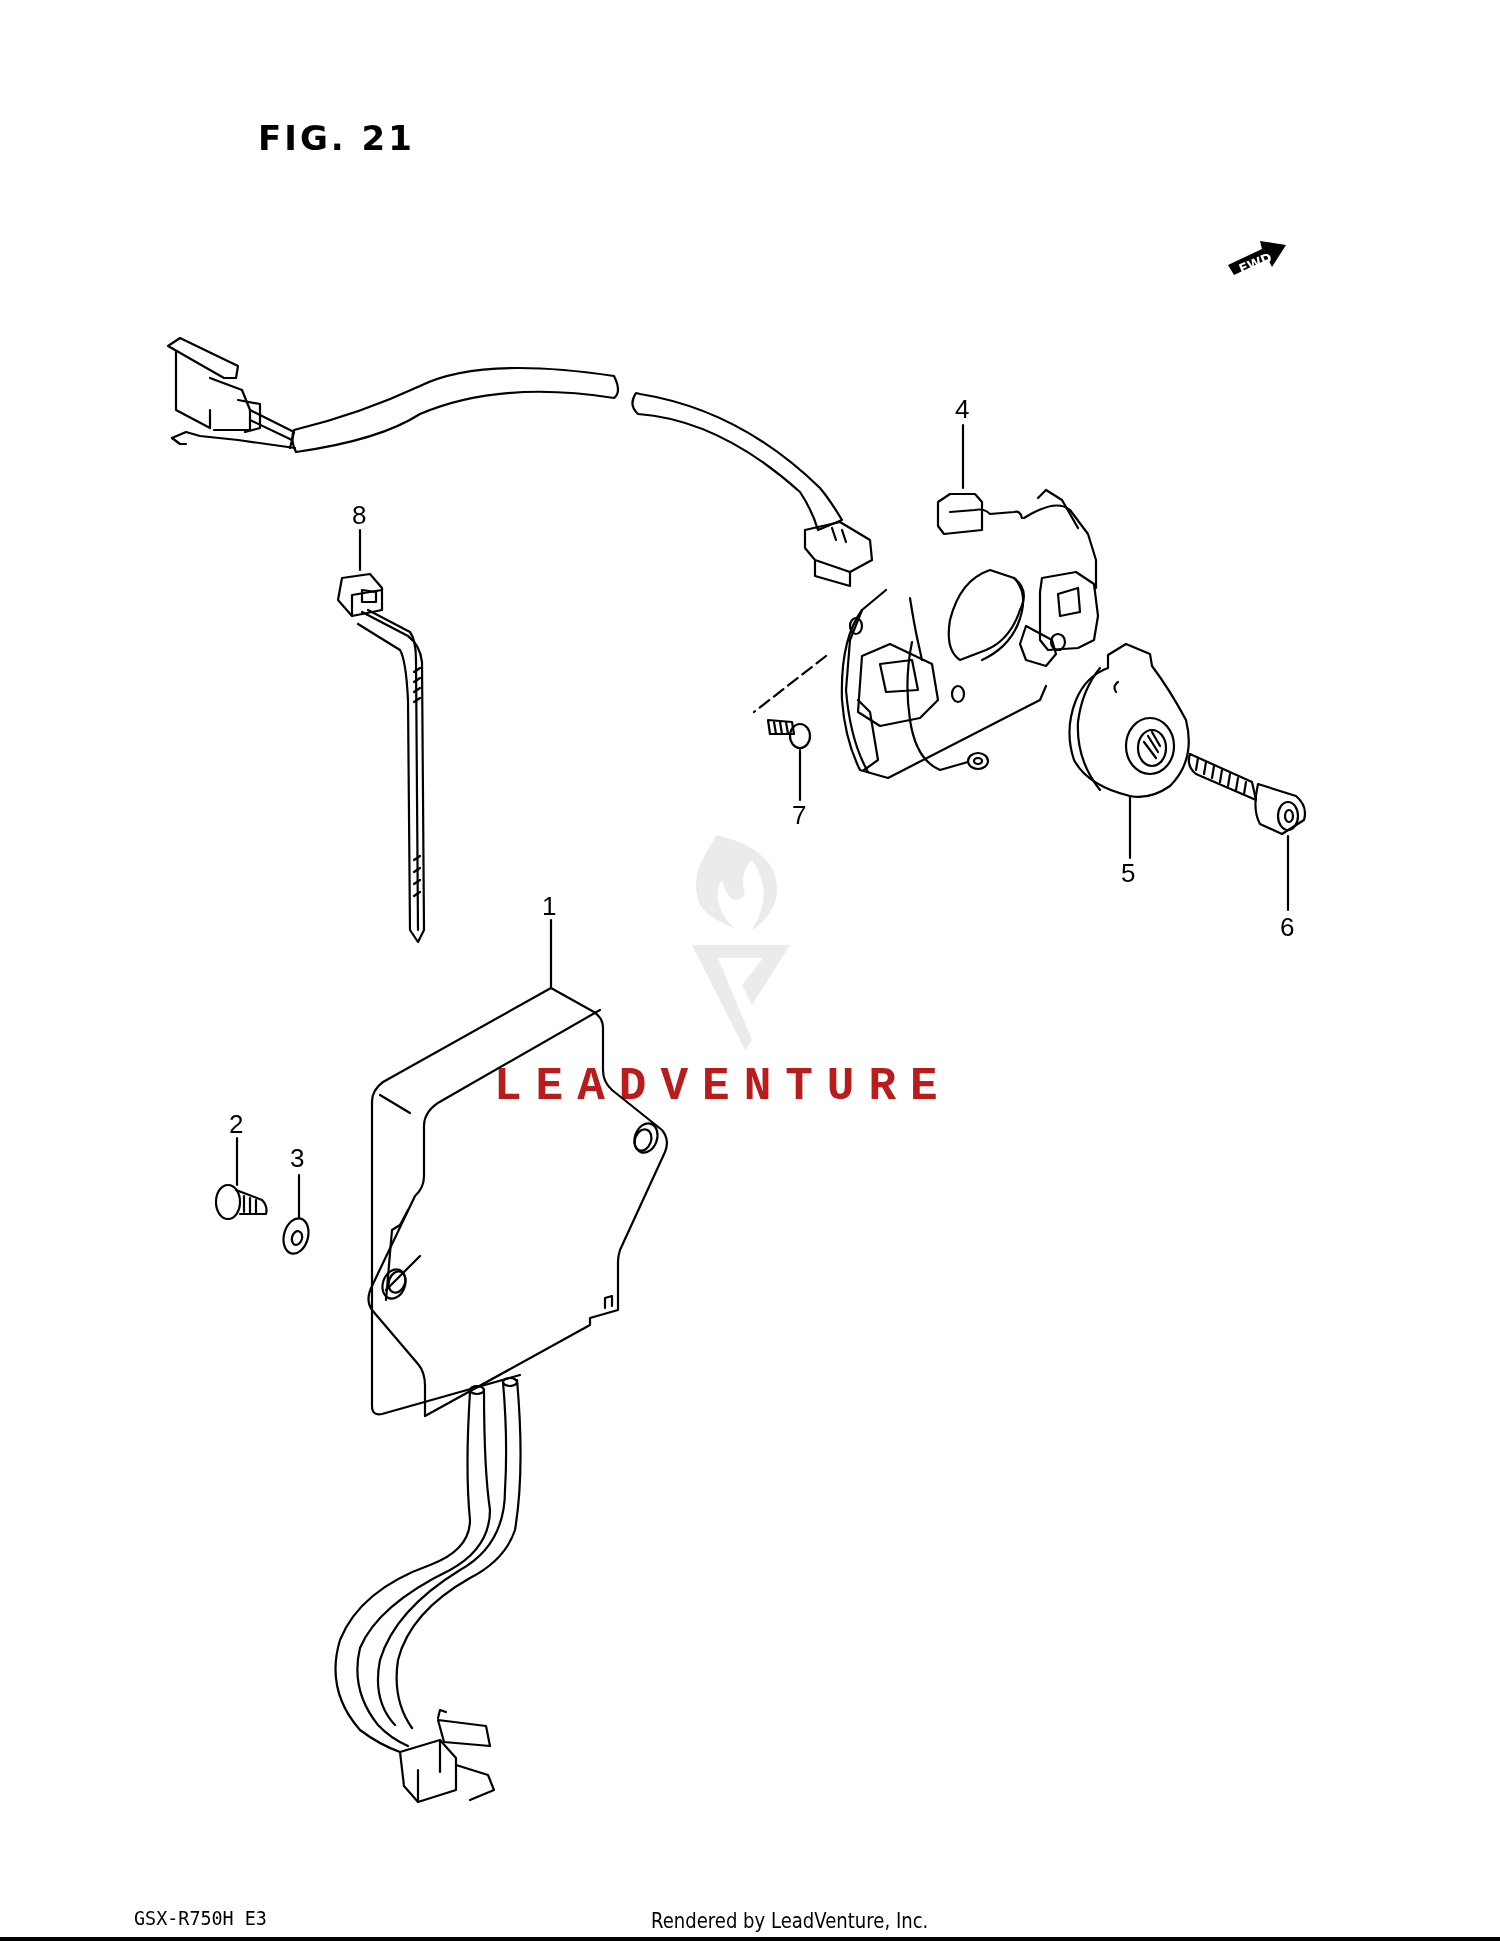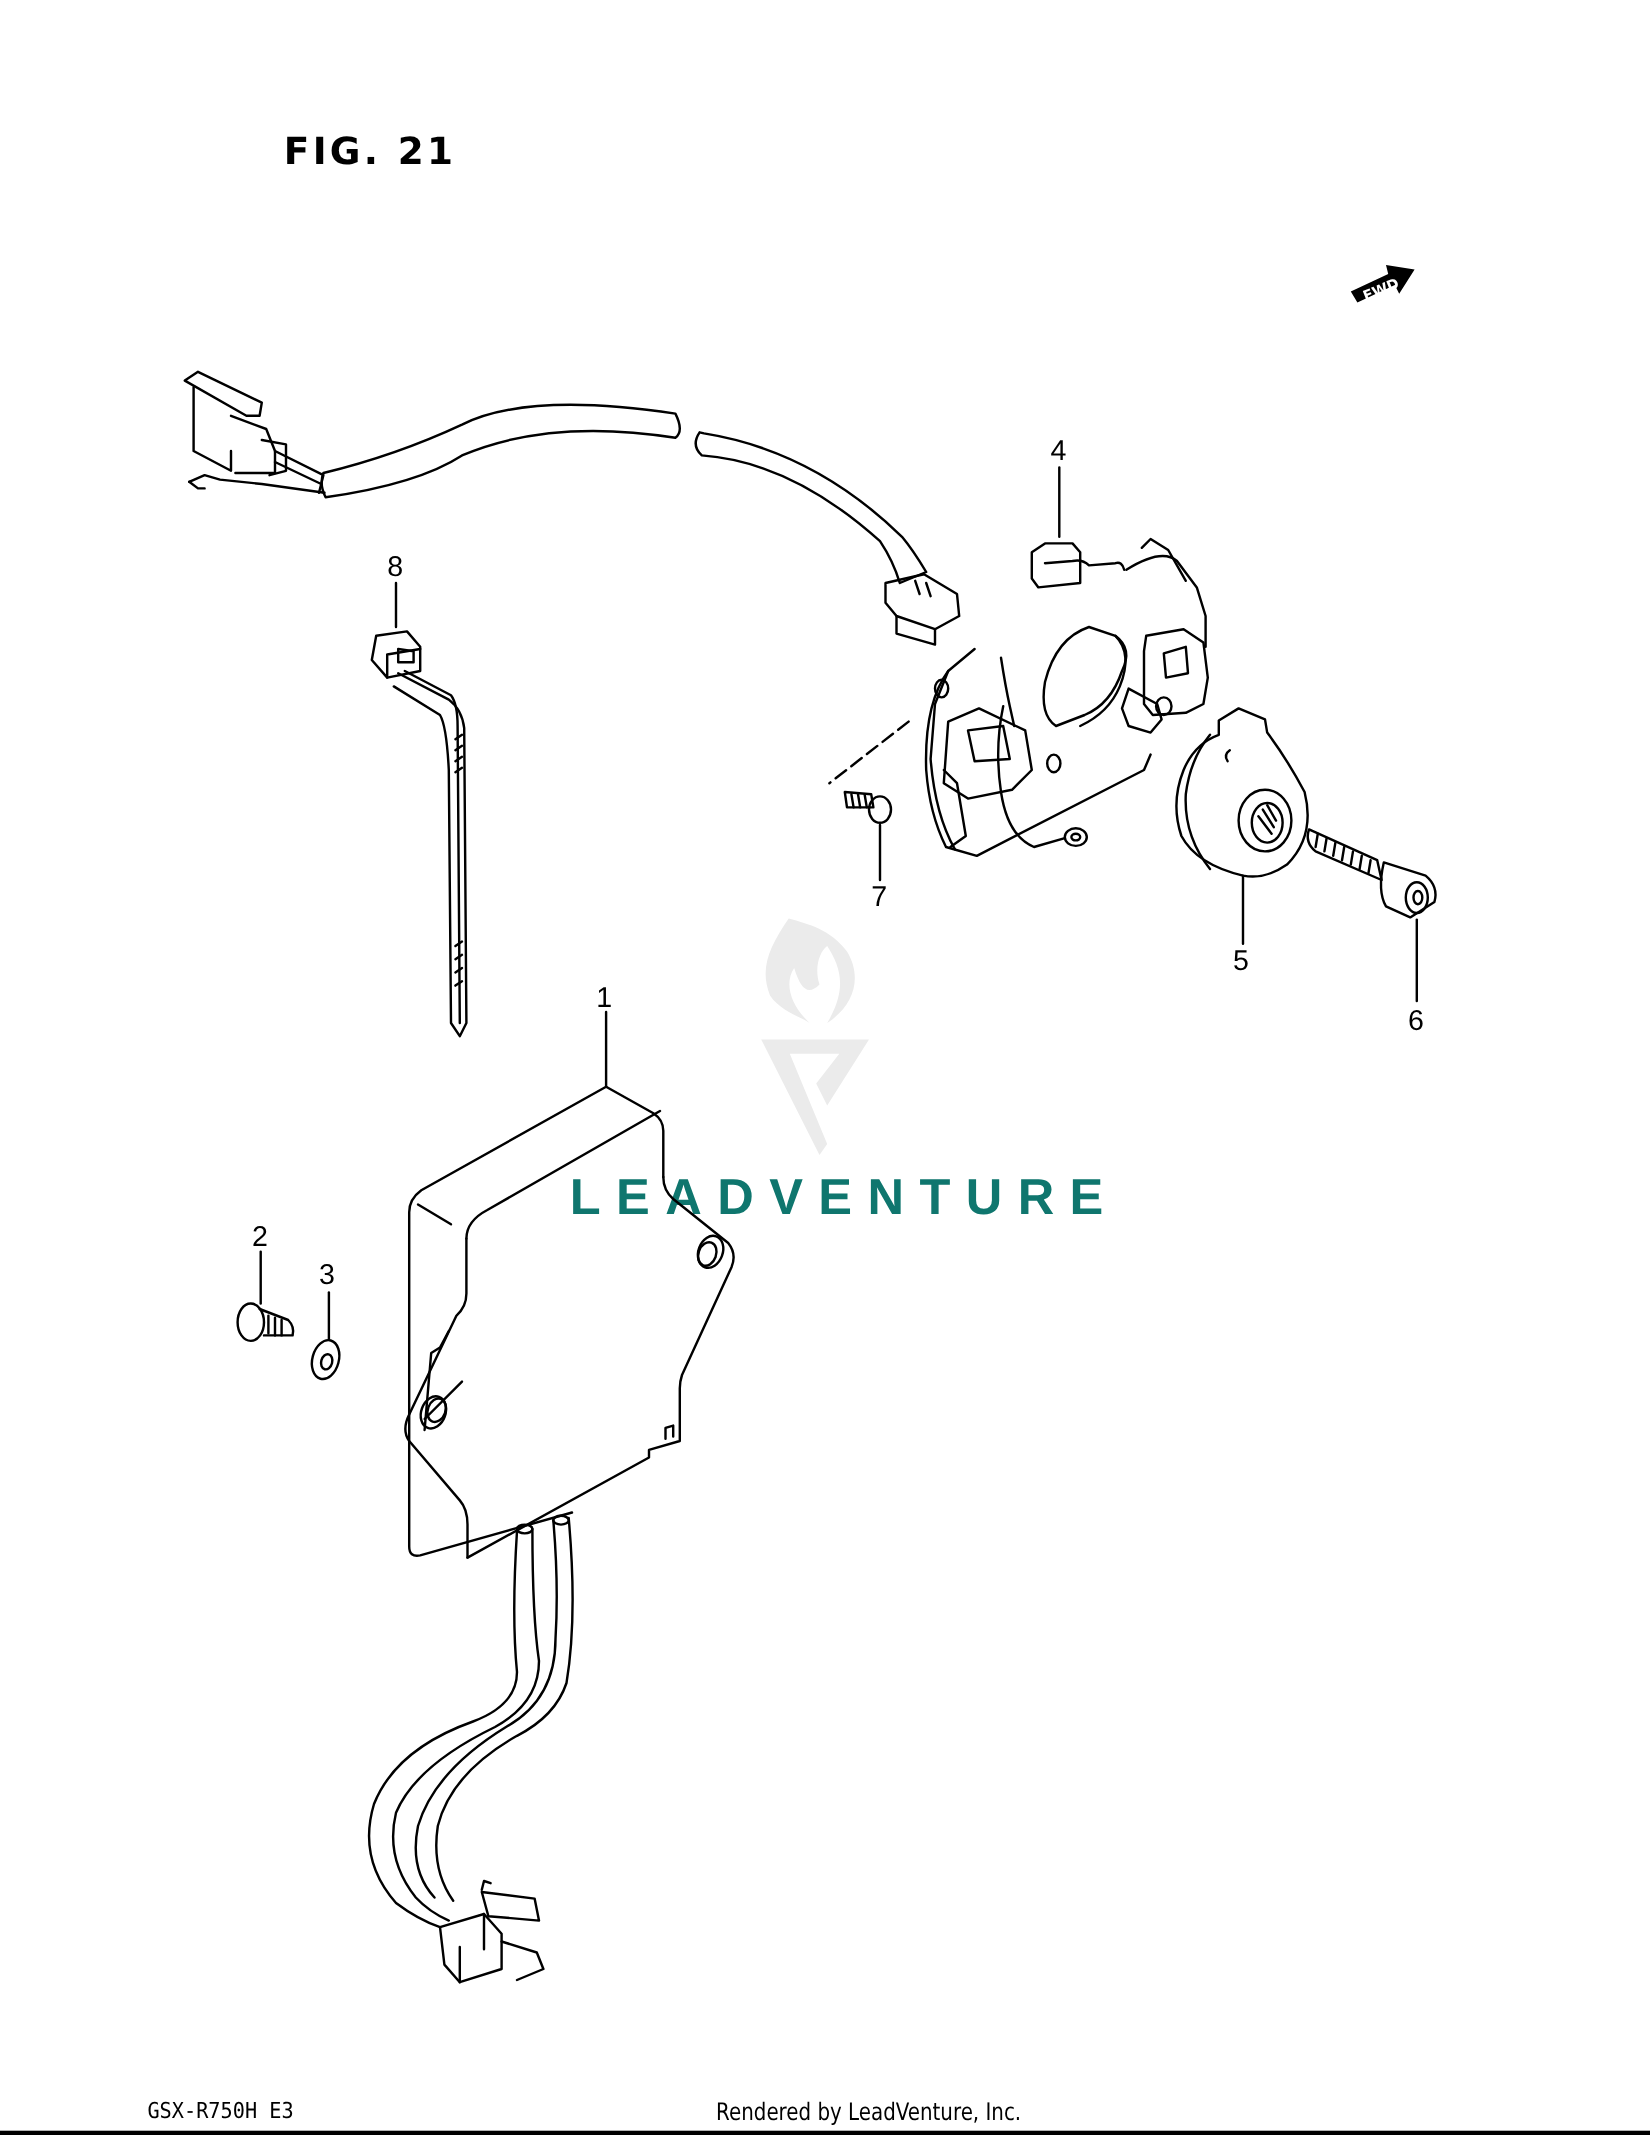--- a/index.html
+++ b/index.html
@@ -2,21 +2,21 @@
 <html><head>
   <meta charset="utf-8">
   <style>
     html, body { margin: 0; padding: 0; background: #ffffff; }
     body { width: 1500px; height: 1941px; position: relative; overflow: hidden; font-family: "Liberation Sans", sans-serif; color: #000; }
     .fig-title { position: absolute; left: 226px; top: 118px; font-family: "DejaVu Sans", sans-serif; font-weight: bold; font-size: 34px; letter-spacing: 3px; margin-left: 32px; }
     .callout { position: absolute; font-family: "Liberation Sans", sans-serif; font-size: 26px; line-height: 1; }
     .footer-model { position: absolute; left: 134px; top: 1906px; font-family: "DejaVu Sans Mono", monospace; font-size: 20px; letter-spacing: 0px; transform: scaleX(0.92); transform-origin: left; }
     .footer-credit { position: absolute; left: 651px; top: 1908px; font-family: "DejaVu Sans", sans-serif; font-size: 22px; transform: scaleX(0.82); transform-origin: left; }
     .footer-rule { position: absolute; left: 0; top: 1937px; width: 1500px; height: 4px; background: #000; }
-    .watermark { position: absolute; left: 494px; top: 1061px; font-family: Liberation Sans, sans-serif; font-weight: bold; font-size: 46px; letter-spacing: 14px; color: #0f766e; margin-left: 24px; }
+    .watermark { position: absolute; left: 494px; top: 1061px; font-family: Liberation Mono, monospace; font-weight: bold; font-size: 46px; letter-spacing: 14px; color: #b91c1c; }
     svg.drawing { position: absolute; left: 0; top: 0; }
     .fwd { position: absolute; left: 1226px; top: 235px; }
   </style>
 </head>
 <body>
 
 <div class="fig-title">FIG. 21</div>
 
 <div class="fwd">
   <svg width="64" height="48" viewBox="0 0 64 48">

